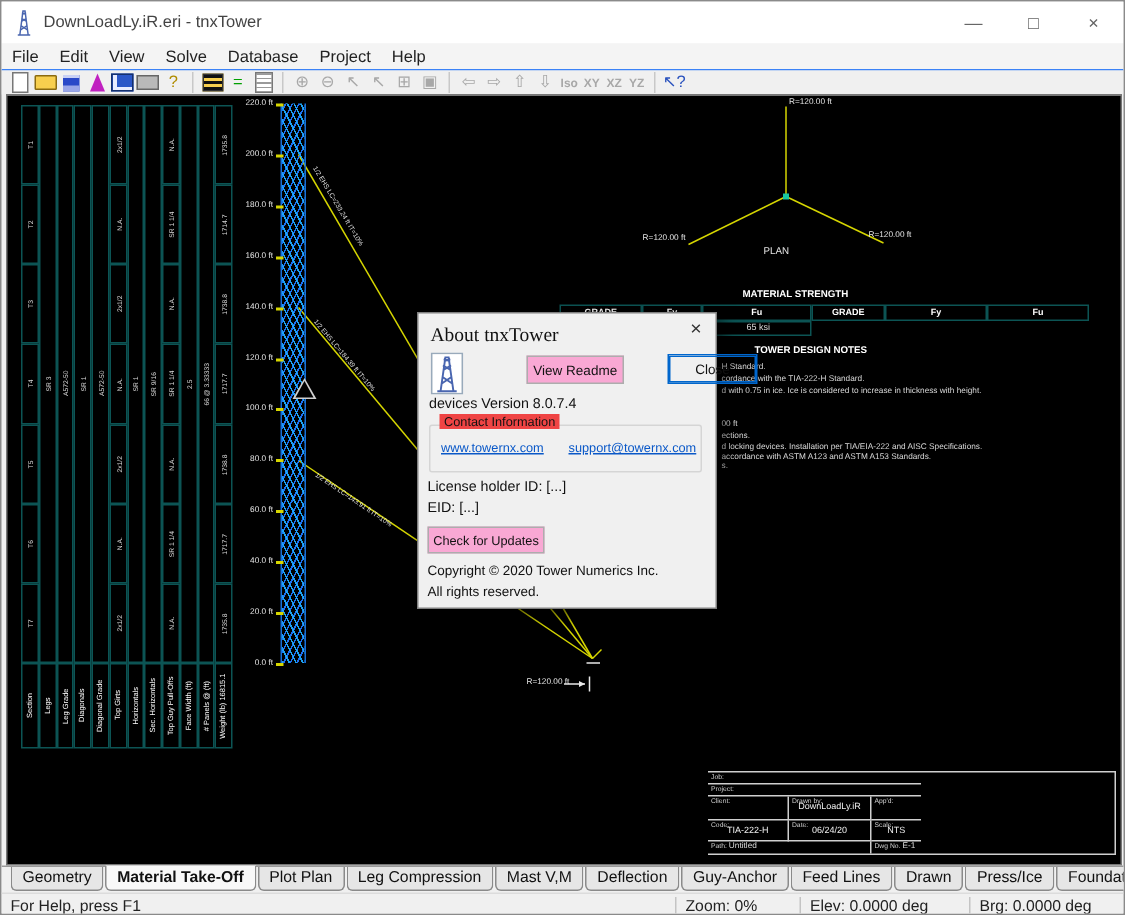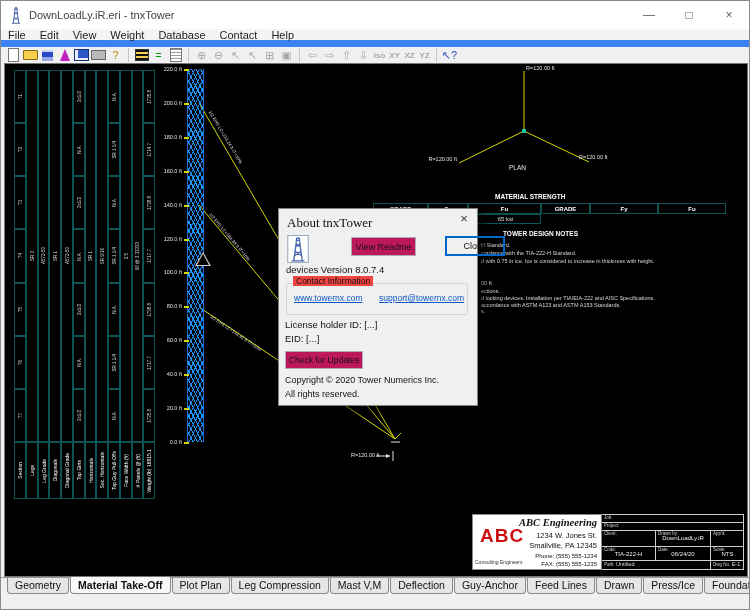--- a/index.html
+++ b/index.html
@@ -4,21 +4,21 @@
 <style>
   html,body{margin:0;padding:0;background:#3a3a3a;font-family:"Liberation Sans",sans-serif;}
   #win{position:relative;width:750px;height:610px;background:#f0f0f0;border:1px solid #8a8a8a;box-sizing:border-box;overflow:hidden;}
   
   .titlebar{position:absolute;left:0;top:0;width:100%;height:28px;background:#ffffff;display:flex;align-items:center;}
   .appicon{margin:0 6px 0 8px;}
   .title{font-size:11px;color:#444;}
   .wbtns{position:absolute;right:0;top:0;height:28px;display:flex;}
   .wbtn{width:40px;height:28px;display:flex;align-items:center;justify-content:center;font-size:12px;color:#666;}
   
-  .menubar{position:absolute;left:0;top:28px;width:100%;height:18px;background:#f4f4f4;border-bottom:7px solid #3b82f6;display:flex;align-items:center;box-sizing:border-box;}
+  .menubar{position:absolute;left:0;top:28px;width:100%;height:18px;background:#f4f4f4;border-bottom:1px solid #3b82f6;display:flex;align-items:center;box-sizing:border-box;}
   .menu-item{font-size:11px;color:#222;padding:0 7px;}
   
   .toolbar{position:absolute;left:0;top:46px;width:100%;height:16px;background:#f0f0f0;display:flex;align-items:center;padding-left:4px;box-sizing:border-box;}
   .tsep{width:1px;height:14px;background:#c8c8c8;margin:0 4px;}
   .ic{display:inline-flex;align-items:center;justify-content:center;width:17px;height:15px;font-size:11px;line-height:15px;position:relative;}
   .ic.dis{color:#a8a8a8;}
   .ic.txt{font-size:8px;font-weight:bold;width:15px;}
   .i-new::before{content:"";width:9px;height:12px;background:#fff;border:1px solid #777;}
   .i-open::before{content:"";width:13px;height:8px;background:#f7cf4e;border:1px solid #8a6a10;border-radius:1px;}
   .i-save::before{content:"";width:11px;height:11px;background:#2a49c8;box-shadow:inset 0 -4px 0 #9aa6e8,inset 0 2px 0 #c8d0f4;}
@@ -54,21 +54,21 @@
   .tb-ph{position:absolute;right:4px;font-size:6px;}
   .tb-right{flex:1;border:1px solid #cfcfcf;border-left:none;box-sizing:border-box;color:#ddd;position:relative;}
   .tb-cell{position:absolute;box-sizing:border-box;border-right:1px solid #cfcfcf;border-bottom:1px solid #cfcfcf;overflow:hidden;padding:0 2px;}
   .tb-lab{font-size:4.5px;color:#cfcfcf;display:block;}
   .tb-val{font-size:6px;color:#eee;text-align:center;display:block;margin-top:-1px;}
   
   .dialog{position:absolute;left:277px;top:207px;width:200px;height:198px;background:#f0f0f0;border:1px solid #808080;box-shadow:4px 4px 10px rgba(0,0,0,.65);box-sizing:border-box;}
   .dlg-title{position:absolute;left:0;top:0;width:100%;height:20px;}
   .dlg-title span.t{position:absolute;left:8px;top:6px;font-size:13px;color:#111;font-family:Liberation Serif, serif;}
   .dlg-x{position:absolute;right:2px;top:0px;width:22px;height:19px;text-align:center;font-size:13px;color:#333;line-height:19px;}
-  .btn{position:absolute;background:#be185d;border:1px solid #adadad;font-size:9px;color:#111;display:flex;align-items:center;justify-content:center;font-family:"Liberation Sans",sans-serif;}
+  .btn{position:absolute;background:#f9a8d4;border:1px solid #adadad;font-size:9px;color:#111;display:flex;align-items:center;justify-content:center;font-family:"Liberation Sans",sans-serif;}
   .btn.focus{border:1px solid #0066cc;box-shadow:inset 0 0 0 1px #0066cc;background:#e5f1fb00;}
   .dlg-text{position:absolute;font-size:9.5px;color:#111;white-space:nowrap;}
   .grp{position:absolute;left:7px;top:74px;width:180px;height:30px;border:1px solid #d5d5d5;border-radius:2px;}
   .grp-label{position:absolute;left:14px;top:67px;background:#ef4444;padding:0 3px;font-size:8.5px;color:#111;}
   .link{position:absolute;font-size:8.5px;color:#0a58c8;text-decoration:underline;white-space:nowrap;}
   
   .tabstrip{position:absolute;left:0;top:576px;width:100%;height:18px;background:#f0f0f0;border-top:1px solid #999;display:flex;align-items:flex-start;padding-left:6px;box-sizing:border-box;}
   .tab{font-size:10.5px;color:#111;background:#e6e6e6;border:1px solid #8a8a8a;border-top:none;border-radius:0 0 4px 4px;padding:1px 7px 2px 7px;margin-right:1px;white-space:nowrap;}
   .tab.active{background:#f8f8f8;font-weight:bold;margin-top:-1px;padding-top:2px;}
   
@@ -93,23 +93,23 @@
       <span class="wbtn">—</span>
       <span class="wbtn">□</span>
       <span class="wbtn">×</span>
     </span>
   </div>
 
   <div class="menubar" id="menubar">
       <div class="menu-item">File</div>
       <div class="menu-item">Edit</div>
       <div class="menu-item">View</div>
-      <div class="menu-item">Weight</div>
+      <div class="menu-item">Solve</div>
       <div class="menu-item">Database</div>
-      <div class="menu-item">Contact</div>
+      <div class="menu-item">Project</div>
       <div class="menu-item">Help</div>
     </div>
   <div class="toolbar" id="toolbar">
       <div class="ic i-new"></div>
       <div class="ic i-open"></div>
       <div class="ic i-save"></div>
       <div class="ic i-tnx"></div>
       <div class="ic i-img"></div>
       <div class="ic i-print"></div>
       <div class="ic" style="color: rgb(176, 140, 0);">?</div>
@@ -362,29 +362,20 @@
         <div class="nline" style="left: 476px; top: 186px;">cordance with the TIA-222-H Standard.</div>
         <div class="nline" style="left: 476px; top: 194px;">d with 0.75 in ice. Ice is considered to increase in thickness with height.</div>
         <div class="nline" style="left: 476px; top: 216px;">00 ft</div>
         <div class="nline" style="left: 476px; top: 224px;">ections.</div>
         <div class="nline" style="left: 476px; top: 231px;">d locking devices. Installation per TIA/EIA-222 and AISC Specifications.</div>
         <div class="nline" style="left: 476px; top: 238px;">accordance with ASTM A123 and ASTM A153 Standards.</div>
         <div class="nline" style="left: 476px; top: 244px;">s.</div>
       </div>
 
     <div class="tblock">
-      <div class="tb-left">
-        <span class="tb-logo">ABC</span>
-        <span class="tb-logosub">Consulting Engineers</span>
-        <span class="tb-firm">ABC Engineering</span>
-        <span class="tb-addr" style="top:16px;">1234 W. Jones St.</span>
-        <span class="tb-addr" style="top:26px;">Smallville, PA 12345</span>
-        <span class="tb-ph" style="top:38px;">Phone: (555) 555-1234</span>
-        <span class="tb-ph" style="top:46px;">FAX: (555) 555-1235</span>
-      </div>
       <div class="tb-right">
         <div class="tb-cell" style="left:0;top:0;width:142px;height:8px;border-right:none;">
             <span class="tb-lab">Job:</span>
           </div>
         <div class="tb-cell" style="left:0;top:8px;width:142px;height:8px;border-right:none;">
             <span class="tb-lab">Project:</span>
           </div>
         <div class="tb-cell" style="left:0;top:16px;width:54px;height:16px;">
             <span class="tb-lab">Client:</span>
           </div>
@@ -445,13 +436,19 @@
       <div class="tab">Leg Compression</div>
       <div class="tab">Mast V,M</div>
       <div class="tab">Deflection</div>
       <div class="tab">Guy-Anchor</div>
       <div class="tab">Feed Lines</div>
       <div class="tab">Drawn</div>
       <div class="tab">Press/Ice</div>
       <div class="tab">Foundation</div>
     </div>
 
+  <div class="statusbar">
+    <span class="pane msg">For Help, press F1</span>
+    <span class="pane sep" style="width:70px;">Zoom: 0%</span>
+    <span class="pane sep" style="width:100px;">Elev: 0.0000 deg</span>
+    <span class="pane sep" style="width:90px;">Brg: 0.0000 deg</span>
+  </div>
 </div>
 
 </body></html>

